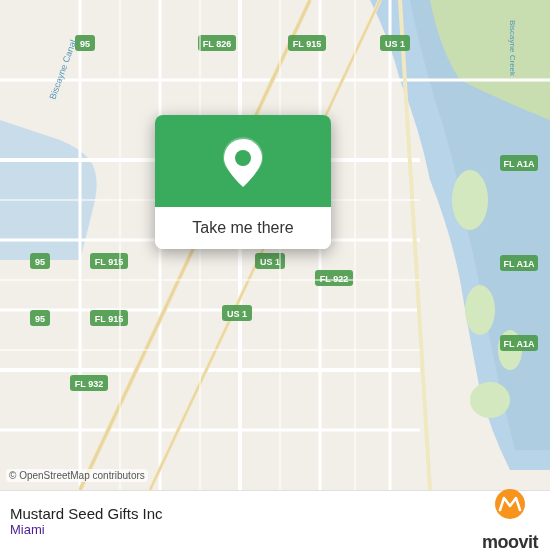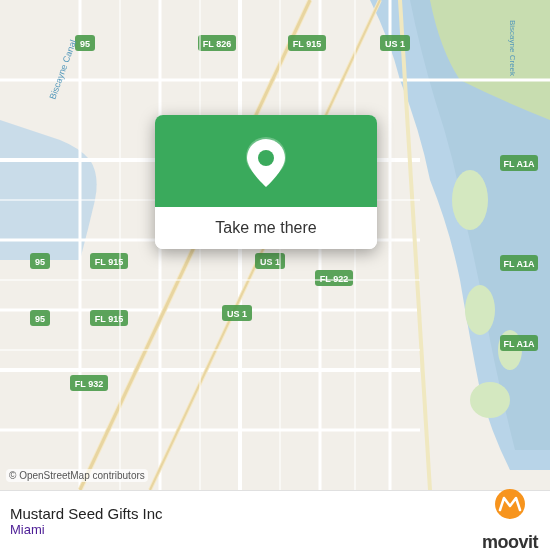--- a/index.html
+++ b/index.html
@@ -26,21 +26,21 @@
       height: 100%;
       position: absolute;
       top: 0; left: 0;
     }
 
     
     #popup-card {
       position: absolute;
       top: 115px;
       left: 155px;
-      width: 222px;
+      width: 176px;
       background: white;
       border-radius: 8px;
       box-shadow: 0 4px 16px rgba(0,0,0,0.35);
       overflow: hidden;
       text-align: center;
     }
 
     #popup-green {
       background-color: #3aaa5c;
       padding: 22px 0 18px 0;

